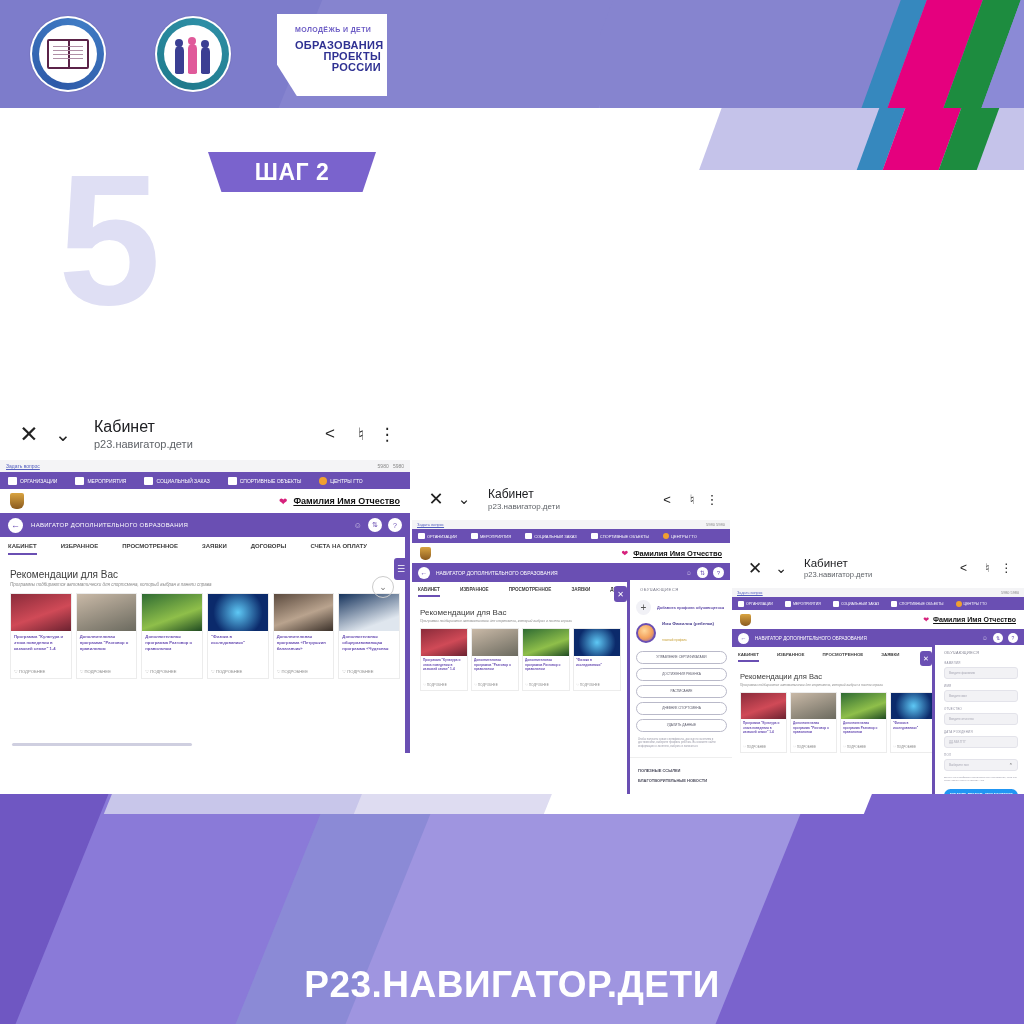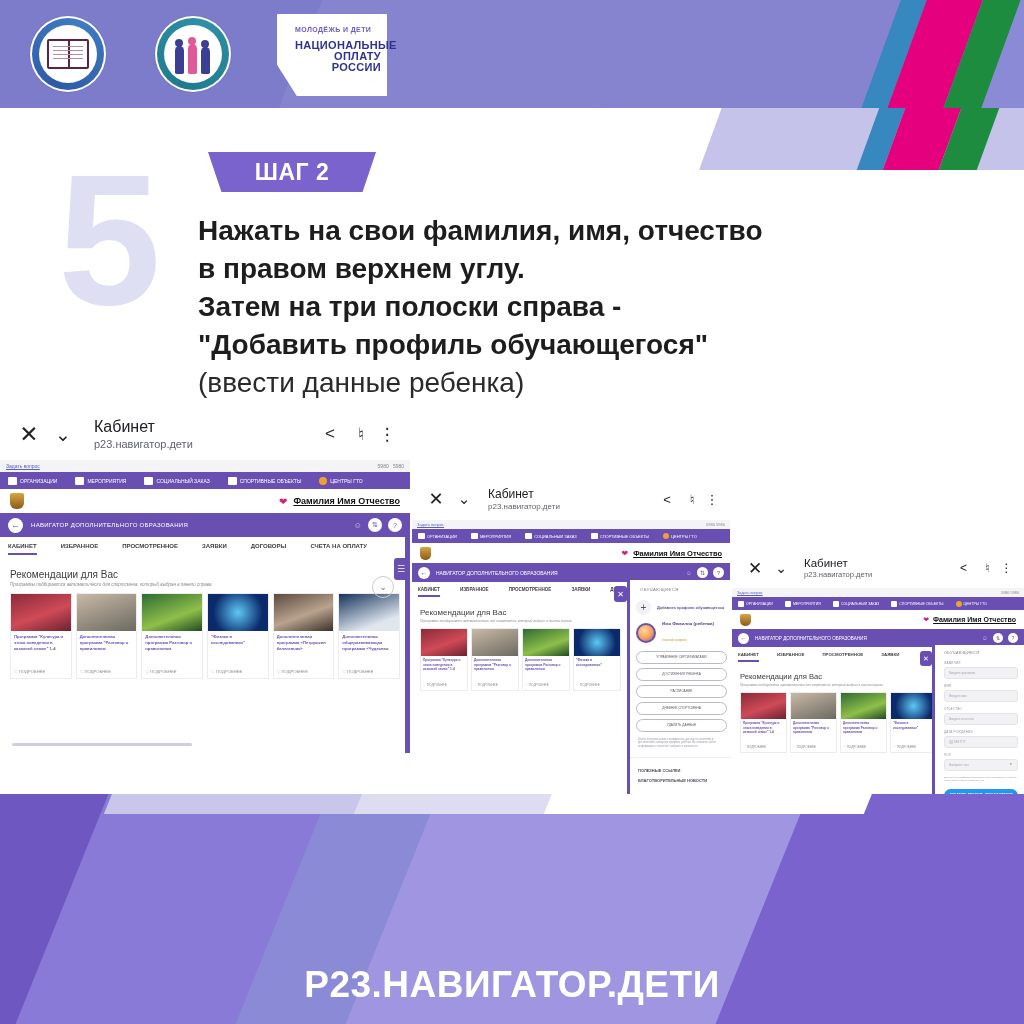--- a/index.html
+++ b/index.html
@@ -130,47 +130,40 @@
           <div class="kid kidB"></div>
           <div class="kid kidC"></div>
         <div class="kidhead" style="left:4px;bottom:27px;background:#3b3f93;"></div>
         <div class="kidhead" style="left:17px;bottom:29px;background:#e05a9a;"></div>
         <div class="kidhead" style="left:30px;bottom:26px;background:#3b3f93;"></div>
       </div>
     </div>
 
     <div class="np"></div>
     <div class="np-top">МОЛОДЁЖЬ И ДЕТИ</div>
-    <div class="np-main">НАЦИОНАЛЬНЫЕ ОПЛАТУ РОССИИ</div>
+    <div class="np-main">ОБРАЗОВАНИЯ ПРОЕКТЫ РОССИИ</div>
   </div>
 
   <div class="ribbon">
     <div class="rb rb-pl1"></div>
     <div class="rb rb-blue"></div>
     <div class="rb rb-mag"></div>
     <div class="rb rb-grn"></div>
     <div class="rb rb-pl2"></div>
     <div class="rb-bot"></div>
     <div class="rb-botstr" style="left:268px;width:26px;background:#3688be;"></div>
     <div class="rb-botstr" style="left:294px;width:56px;background:#e5007e;"></div>
     <div class="rb-botstr" style="left:350px;width:38px;background:#1d8c3f;"></div>
     <div class="rb-bot2"></div>
   </div>
 
   <div class="bignum">5</div>
   <div class="step-badge">
     <span>ШАГ 2</span>
   </div>
-  <div class="headline">
-    <div>Нажать на свои фамилия, имя, отчество</div>
-    <div>в правом верхнем углу.</div>
-    <div>Затем на три полоски справа -</div>
-    <div>"Добавить профиль обучающегося"</div>
-    <div class="soft">(ввести данные ребенка)</div>
-  </div>
 
   <div class="shot" style="left:0px;top:408px;width:410px;height:345px;">
     <div class="chromebar" style="height:52px;padding:0 12px;">
       <div class="cb-icon" style="width:34px;font-size:23px;">✕</div>
       <div class="cb-icon" style="width:34px;font-size:19px;">⌄</div>
       <div style="margin-left:14px;flex:1;">
         <div class="cb-title" style="font-size:16px;">Кабинет</div>
         <div class="cb-url" style="font-size:11px;margin-top:2px;">p23.навигатор.дети</div>
       </div>
       <div class="cb-icon" style="width:32px;font-size:17px;">&lt;</div>

